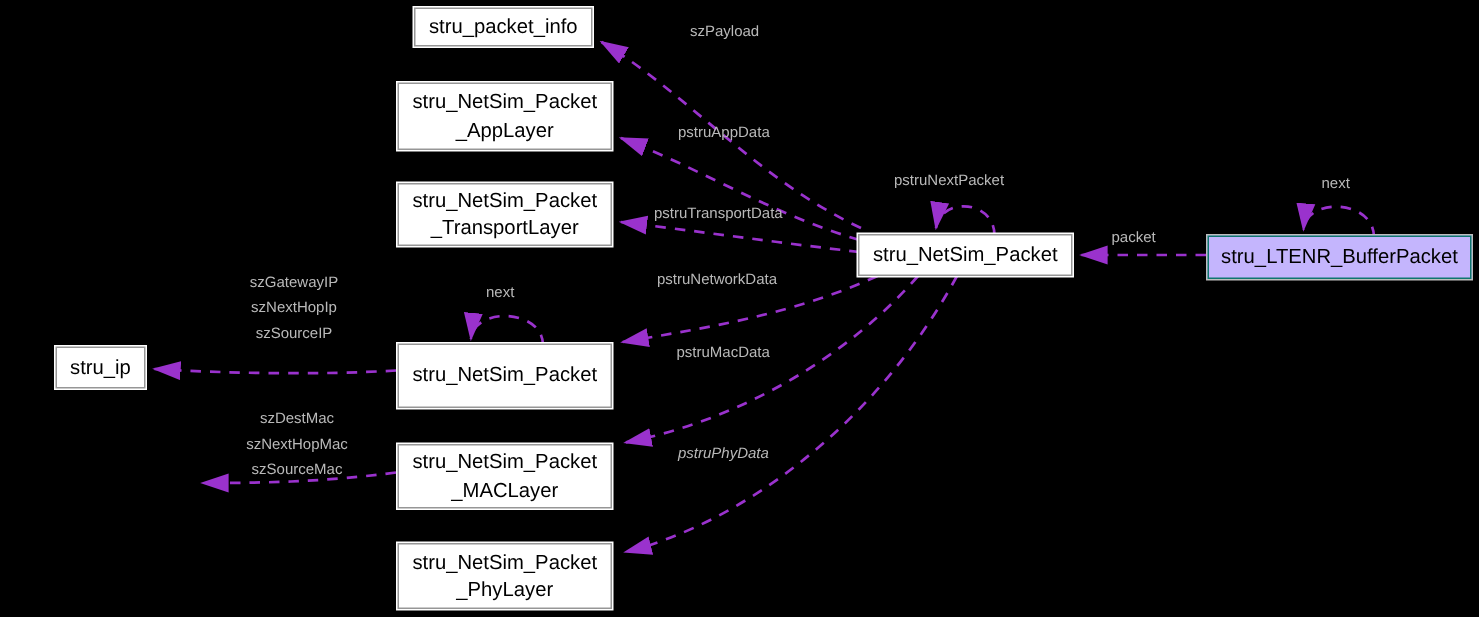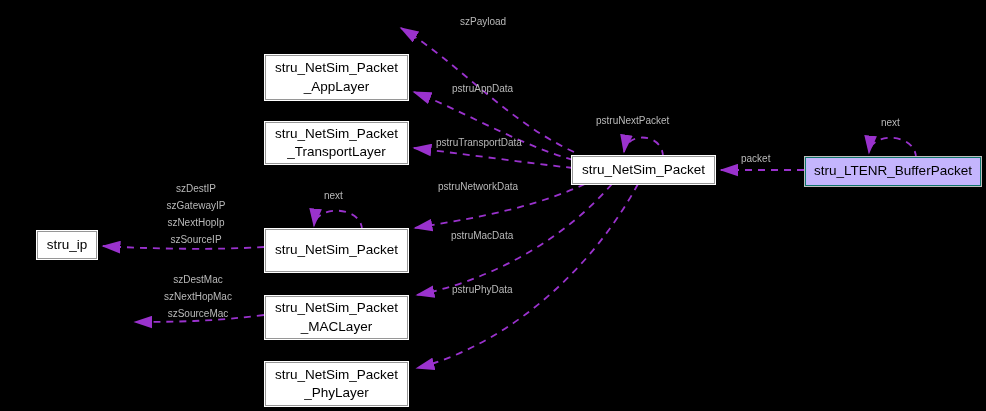--- a/index.html
+++ b/index.html
@@ -34,20 +34,23 @@
       <path d="M 638,184 C 583,285 493,349 417,368" marker-end="url(#ah)"></path>
       <path d="M 264,247 C 215,250 152,249 103,246" marker-end="url(#ah)"></path>
       <path d="M 264,315 C 218,321 180,322 135,322" marker-end="url(#ah)"></path>
       <path d="M 804,170 L 721,170" marker-end="url(#ah)"></path>
       <path d="M 663,157 C 663,133 627,131 624,152" marker-end="url(#ah)"></path>
       <path d="M 916,158 C 916,133 871,131 869,153" marker-end="url(#ah)"></path>
       <path d="M 362,230 C 362,206 316,204 314,226" marker-end="url(#ah)"></path>
     </g>
   </svg>
 
+  <div class="node" style="left:276px;top:5px;width:119px;height:26px;">
+    <div>stru_packet_info</div>
+  </div>
 
   <div class="node" style="left:265px;top:55px;width:143px;height:45px;">
     <div>stru_NetSim_Packet</div>
     <div>_AppLayer</div>
   </div>
 
   <div class="node" style="left:265px;top:122px;width:143px;height:42px;">
     <div>stru_NetSim_Packet</div>
     <div>_TransportLayer</div>
   </div>
@@ -78,27 +81,26 @@
   <div class="node gray" style="left:805px;top:157px;width:176px;height:29px;">
     <div>stru_LTENR_BufferPacket</div>
   </div>
 
   <div class="elabel" style="left:460px;top:16px;">szPayload</div>
   <div class="elabel" style="left:452px;top:83px;">pstruAppData</div>
   <div class="elabel" style="left:436px;top:137px;">pstruTransportData</div>
   <div class="elabel" style="left:596px;top:115px;">pstruNextPacket</div>
   <div class="elabel" style="left:438px;top:181px;">pstruNetworkData</div>
   <div class="elabel" style="left:451px;top:230px;text-align:center;">pstruMacData</div>
-  <div class="elabel" style="left:452px;top:284px;">pstruPhyData</div>
+  <div class="elabel" style="left:452px;top:297px;font-style:italic;">pstruPhyData</div>
   <div class="elabel" style="left:741px;top:153px;">packet</div>
   <div class="elabel" style="left:881px;top:117px;">next</div>
   <div class="elabel" style="left:324px;top:190px;">next</div>
 
   <div class="elabel estack" style="left:126px;top:180px;width:140px;">
-    <div>szDestIP</div>
     <div>szGatewayIP</div>
     <div>szNextHopIp</div>
     <div>szSourceIP</div>
   </div>
 
   <div class="elabel estack" style="left:128px;top:271px;width:140px;">
     <div>szDestMac</div>
     <div>szNextHopMac</div>
     <div>szSourceMac</div>
   </div>

